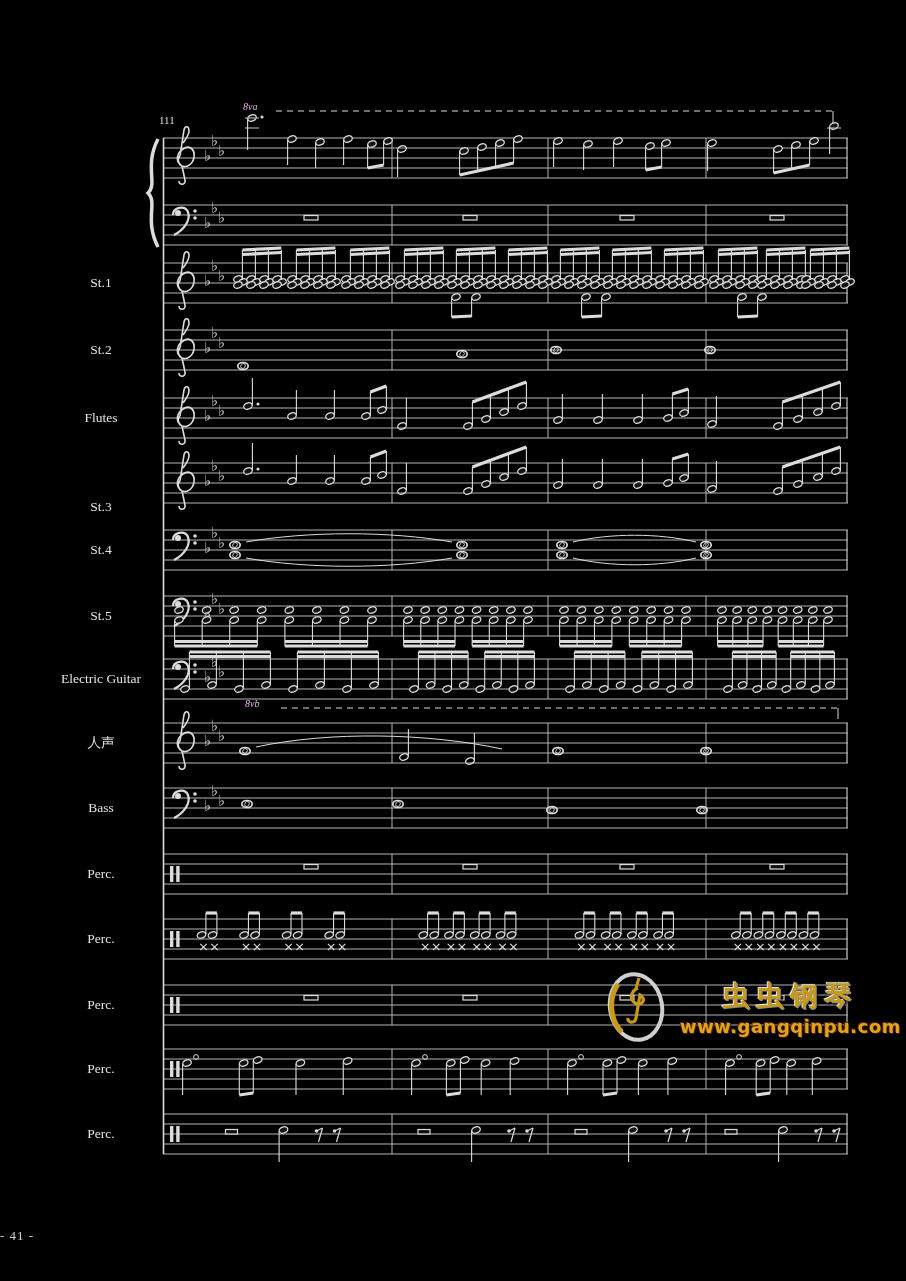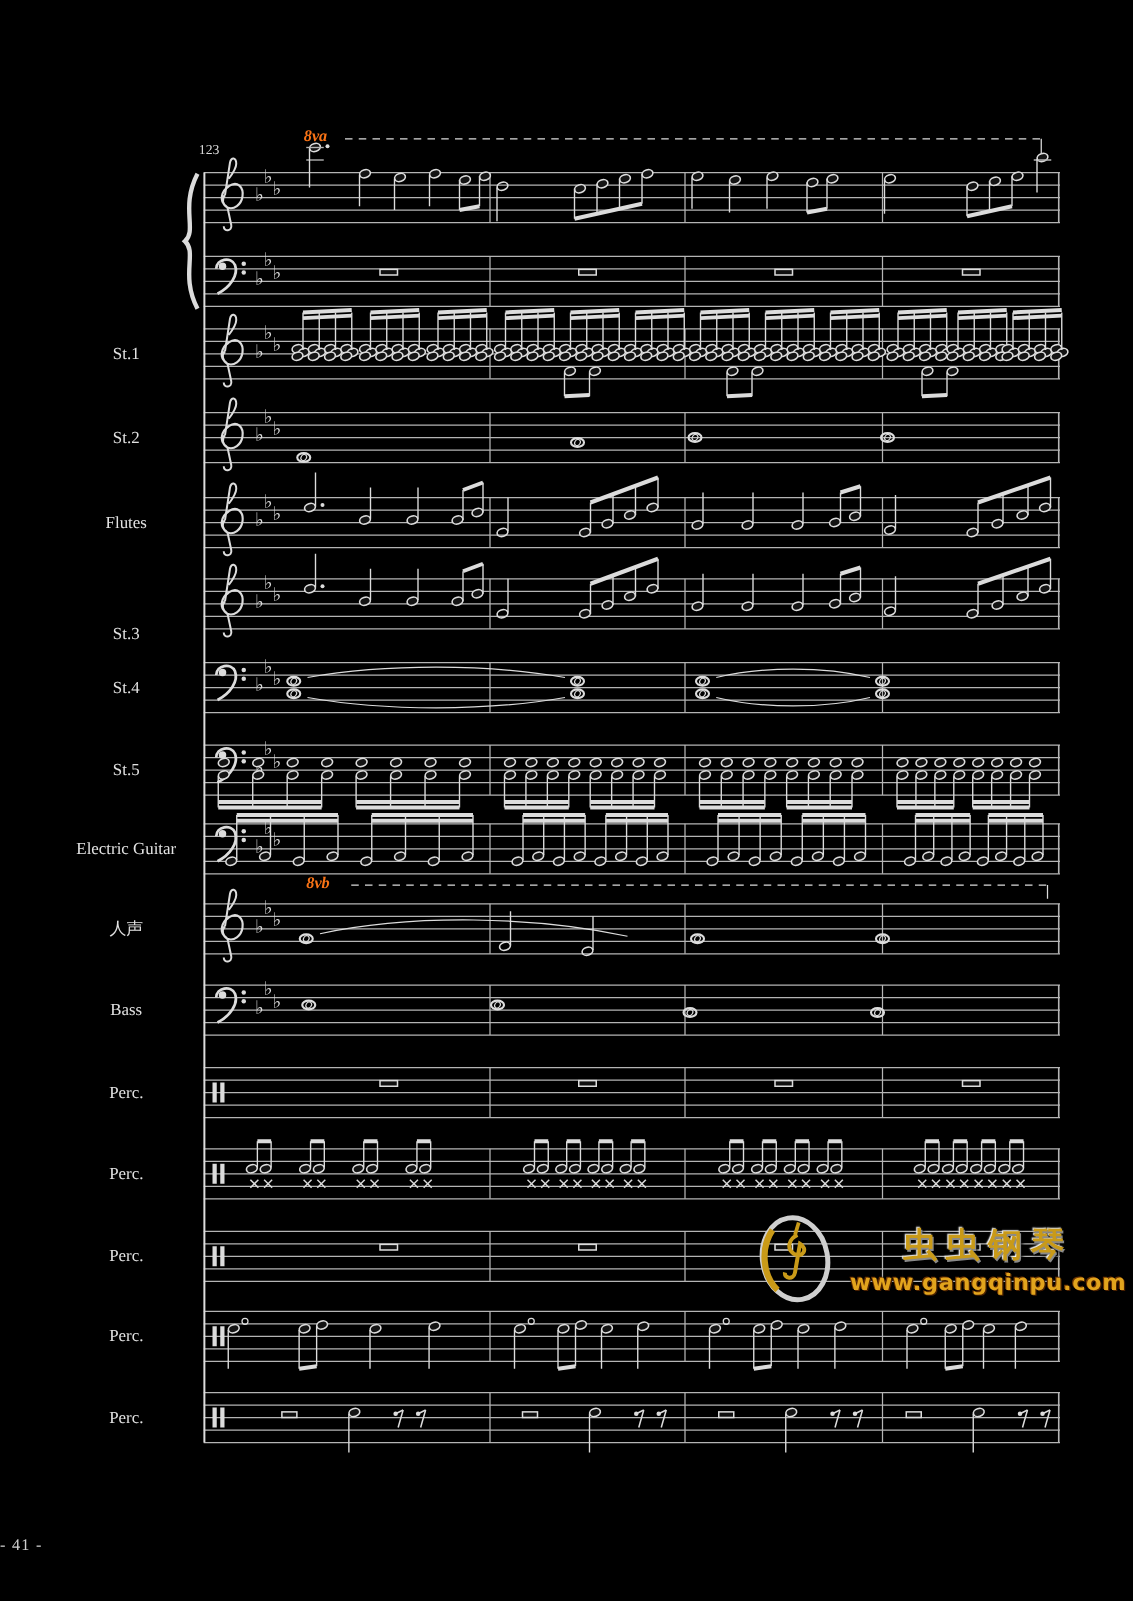--- a/index.html
+++ b/index.html
@@ -2,21 +2,21 @@
 <html><head>
 <meta charset="utf-8">
 <style>
   html,body{margin:0;padding:0;background:#000;}
   .page{position:relative;width:906px;height:1281px;background:#000;overflow:hidden;
         font-family:"Liberation Serif","DejaVu Serif",serif;}
   #score-svg{position:absolute;left:0;top:0;}
   .staff-label{position:absolute;left:21px;width:160px;text-align:center;
                color:#e2e2e2;font-size:13.5px;line-height:18px;}
   .measure-number{position:absolute;left:159px;top:114px;color:#dcdcdc;font-size:11px;}
-  .oct{position:absolute;color:#f97316;font-style:italic;font-size:13px;font-weight:bold;}
+  .oct{position:absolute;color:#f0abfc;font-style:italic;font-size:10px;font-weight:normal;}
   #octave-top{left:243px;top:101px;}
   #octave-voice{left:245px;top:698px;}
   .page-number{position:absolute;left:0;right:0;top:1228px;text-align:left;
                color:#cfcfcf;font-size:13px;letter-spacing:1px;}
   .watermark{position:absolute;left:602px;top:968px;display:flex;align-items:center;gap:6px;z-index:5;}
   .wm-text{display:flex;flex-direction:column;align-items:center;}
   .wm-brand{font-size:27px;font-weight:bold;color:#C99A18;letter-spacing:7px;white-space:nowrap;
             text-shadow:1px 1px 0 #8a8a8a,-1px -1px 1px #f5f5f5,2px 2px 3px #000;}
   .wm-url{margin-top:2px;font-family:"DejaVu Sans","Liberation Sans",sans-serif;font-weight:bold;
           font-size:18px;color:#E2A41D;letter-spacing:0.5px;white-space:nowrap;
@@ -1104,21 +1104,21 @@
       <ellipse cx="783" cy="1130" rx="4.4" ry="3.1" fill="#141414" stroke="#DCDCDC" stroke-width="1.3" transform="rotate(-18 783 1130)"></ellipse>
       <line x1="778.6" y1="1131" x2="778.6" y2="1162" stroke="#DCDCDC" stroke-width="1.1"></line>
       <circle cx="816" cy="1131" r="1.8" fill="#DCDCDC"></circle>
       <line x1="816" y1="1131" x2="822" y2="1128" stroke="#DCDCDC" stroke-width="1.2"></line>
       <line x1="822" y1="1128" x2="818" y2="1142" stroke="#DCDCDC" stroke-width="1.2"></line>
       <circle cx="834" cy="1131" r="1.8" fill="#DCDCDC"></circle>
       <line x1="834" y1="1131" x2="840" y2="1128" stroke="#DCDCDC" stroke-width="1.2"></line>
       <line x1="840" y1="1128" x2="836" y2="1142" stroke="#DCDCDC" stroke-width="1.2"></line>
     </svg>
 
-  <div class="measure-number">123</div>
+  <div class="measure-number">111</div>
 
   <div class="oct" id="octave-top">8va</div>
 
   <div class="oct" id="octave-voice">8vb</div>
 
   <div class="watermark">
     <svg width="72" height="78" viewBox="0 0 72 78">
       <ellipse cx="34" cy="39" rx="26" ry="33" fill="none" stroke="#CFCFCF" stroke-width="4" transform="rotate(-10 34 39)"></ellipse>
       <path d="M 16 16 A 26 33 0 0 0 20 64" fill="none" stroke="#C99A18" stroke-width="5"></path>
       <path d="M36 20 C29 23 27 31 33 35 C40 39 45 31 38 27 L34 50 C33 56 25 55 26 50" fill="none" stroke="#C99A18" stroke-width="3.2"></path>

